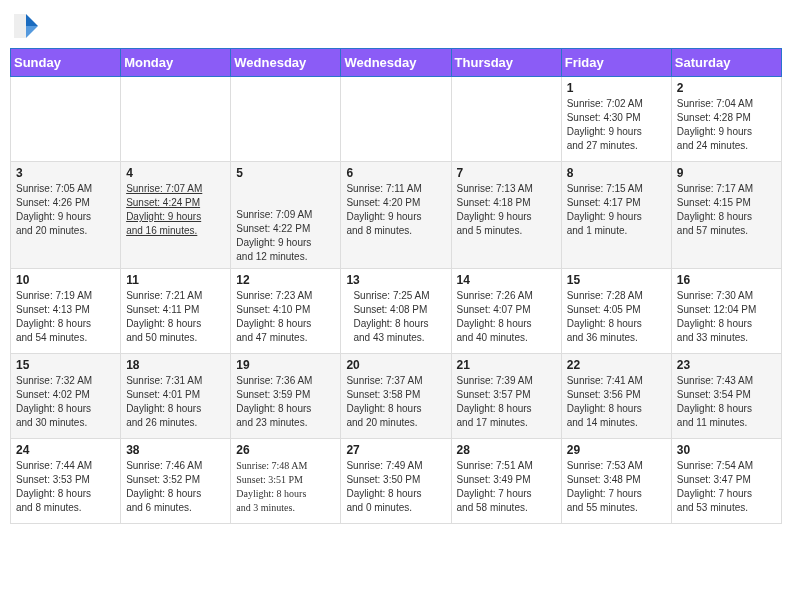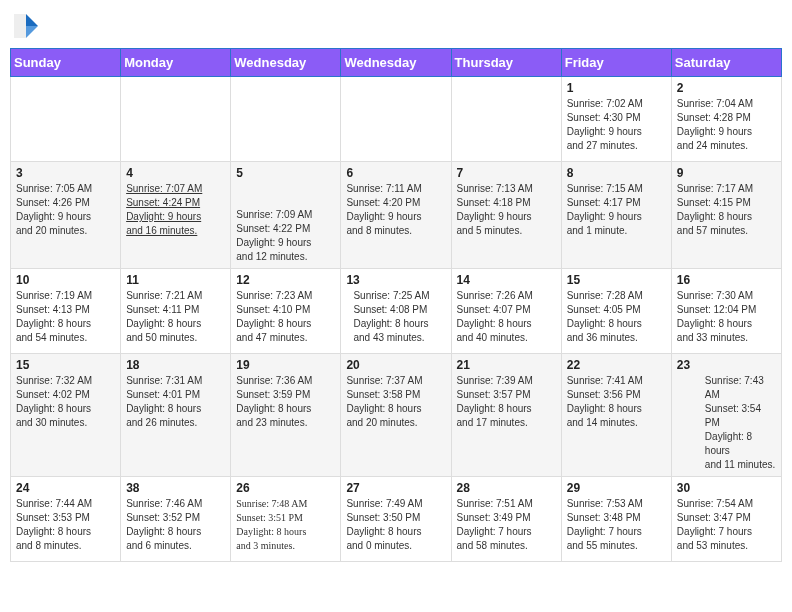--- a/index.html
+++ b/index.html
@@ -284,21 +284,21 @@
         </td>
         <td>
           <span class="day-num">22</span>
           <div class="day-info" style="white-space: pre-line;">Sunrise: 7:41 AM
 Sunset: 3:56 PM
 Daylight: 8 hours
 and 14 minutes.</div>
         </td>
         <td>
           <span class="day-num">23</span>
-          <div class="day-info" style="white-space: pre-line; margin-left: 28px;">Sunrise: 7:43 AM
+          <div class="day-info" style="white-space: pre-line;">Sunrise: 7:43 AM
 Sunset: 3:54 PM
 Daylight: 8 hours
 and 11 minutes.</div>
         </td>
       </tr>
       <tr>
         <td>
           <span class="day-num">24</span>
           <div class="day-info" style="white-space: pre-line;">Sunrise: 7:44 AM
 Sunset: 3:53 PM

